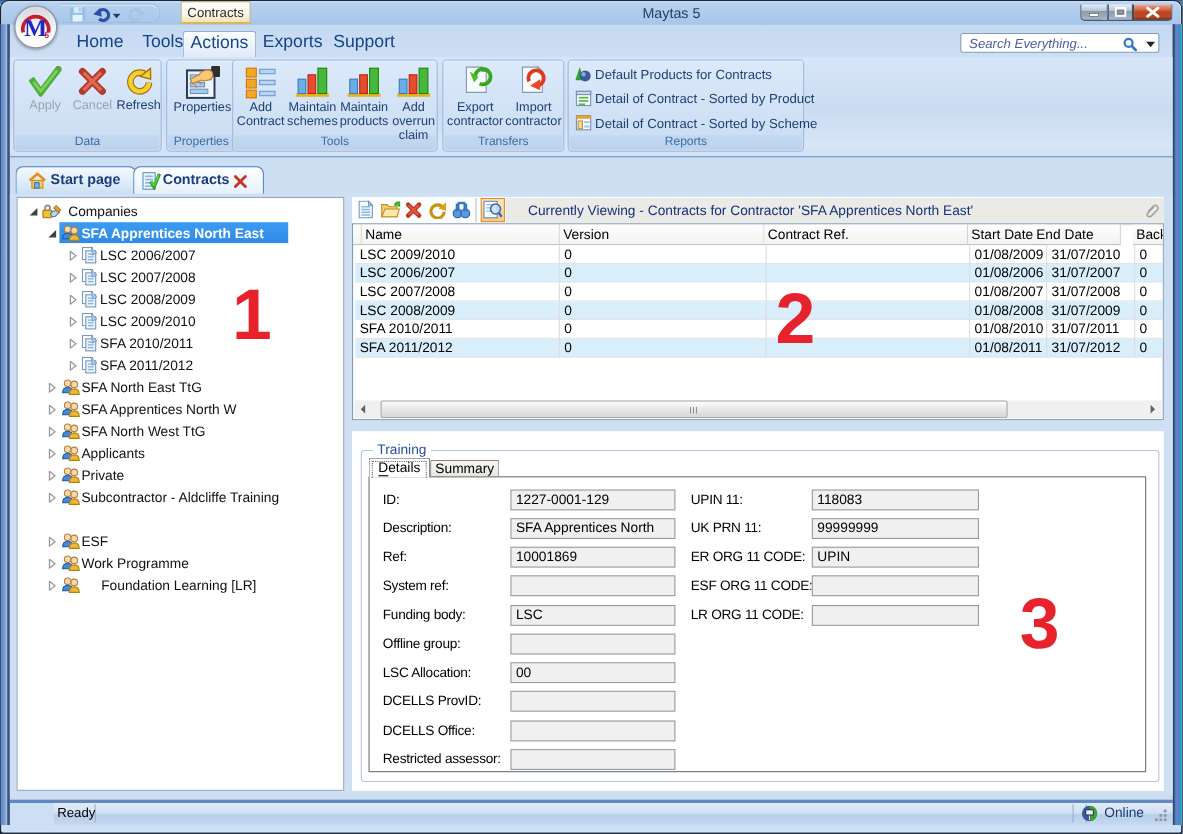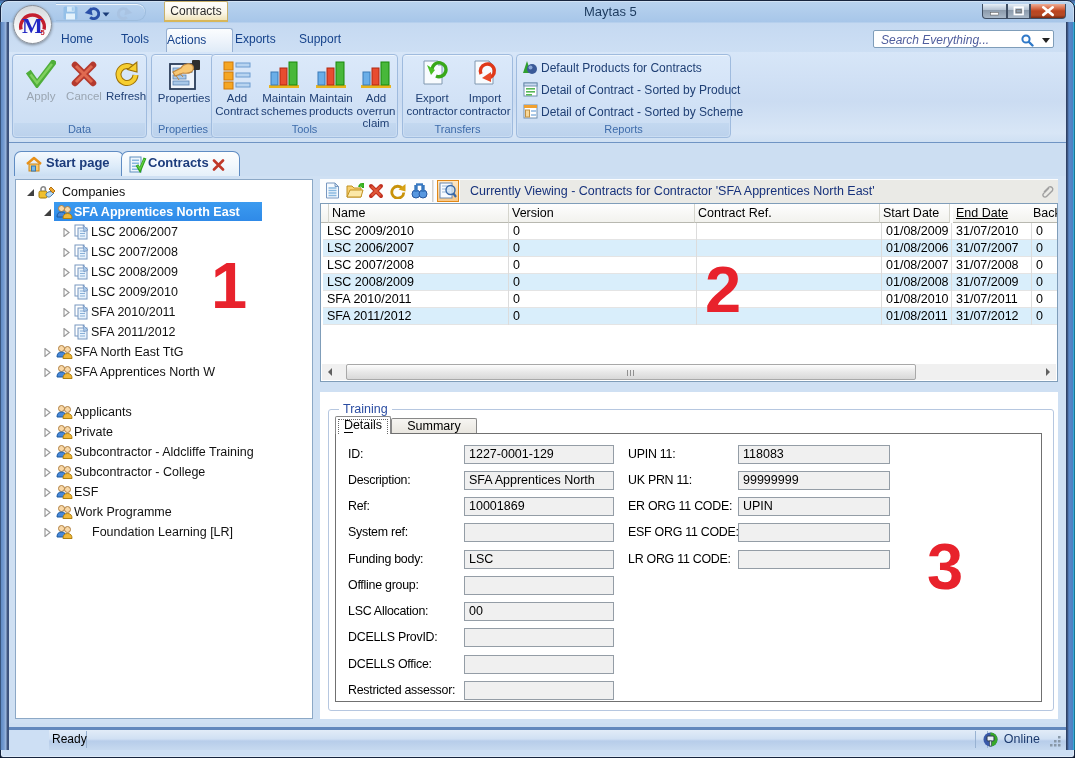--- a/index.html
+++ b/index.html
@@ -25,21 +25,21 @@
  background:radial-gradient(circle at 50% 80%,#ffffff 0,#f2f4f6 40%,#c9cdd2 100%);
  border:1px solid #8c9199;box-shadow:0 1px 3px rgba(0,0,0,.4), inset 0 -7px 9px rgba(255,255,255,.9);z-index:60;}
 
 .wbtn{position:absolute;top:4px;height:15px;border:1px solid #3f4e63;border-top:none;}
 #bmin{left:982px;width:25px;border-radius:0 0 0 4px;background:linear-gradient(180deg,#e8f0f8 0,#b6c4d4 40%,#8b9aab 45%,#a9b8c8 100%);}
 #bmax{left:1007px;width:23px;background:linear-gradient(180deg,#e8f0f8 0,#b6c4d4 40%,#8b9aab 45%,#a9b8c8 100%);}
 #bcls{left:1030px;width:36px;border-radius:0 0 4px 0;background:linear-gradient(180deg,#eead96 0,#d96f4c 30%,#bc4520 50%,#b34a26 80%,#7a2810 100%);}
 .glyph{position:absolute;left:0;right:0;top:0;bottom:0;}
 
 #rtabs{position:absolute;left:9px;right:9px;top:22px;height:30px;}
-.rtab{position:absolute;top:6px;height:24px;font-size:12px;color:#15428b;line-height:22px;}
+.rtab{position:absolute;top:6px;height:24px;font-size:16px;color:#15428b;text-align:center;line-height:22px;}
 .rtab.sel{background:linear-gradient(180deg,#fbfdfe 0,#eef4fb 50%,#dfebf7 100%);border:1px solid #96b0d2;border-bottom:none;border-radius:3px 3px 0 0;}
 
 #ctxtab{position:absolute;left:164px;top:1px;width:64px;height:21px;background:linear-gradient(180deg,#fefefd 0,#faf6e9 60%,#f0e3b8 100%);border:1px solid #c8b06a;border-bottom:2px solid #d8b75a;border-radius:2px 2px 0 0;font-size:12px;color:#2a2a2a;text-align:center;line-height:19px;}
 
 #search{position:absolute;left:873px;top:30px;width:181px;height:18px;background:#fff;border:1px solid #7f9db9;border-radius:2px;font-size:12px;}
 #search .ph{position:absolute;left:7px;top:1px;font-style:italic;color:#4f5d9d;line-height:16px;}
 
 #ribbon{position:absolute;left:9px;right:9px;top:52px;height:91px;background:linear-gradient(180deg,#d7e6f8 0,#cbdcf2 55%,#d8e6f6 90%,#cfe0f3 100%);border-bottom:1px solid #6f94c4;}
 .grp{position:absolute;top:2px;height:84px;border:1px solid #9fbbde;border-radius:4px;
  background:linear-gradient(180deg,#dbe9fa 0,#d2e2f6 55%,#c9dcf2 100%);box-shadow:inset 0 1px 0 #eef5fc;}
@@ -57,36 +57,36 @@
 #dtab2{left:112px;width:119px;background:linear-gradient(180deg,#fdfefe 0,#f2f8fd 50%,#e4eff9 100%);}
 
 #content{position:absolute;left:9px;right:9px;top:176px;bottom:35px;background:#cfe0f3;}
 
 #tree{position:absolute;left:6px;top:3px;width:298px;bottom:4px;background:#fff;border:1px solid #8ca8c6;font-size:12.5px;color:#111;}
 .trow{position:absolute;left:1px;height:20px;line-height:20px;white-space:nowrap;}
 .tsel{position:absolute;background:linear-gradient(180deg,#3b9bf0 0,#2f8ae8 100%);height:19px;}
 
 #rp{position:absolute;left:311px;top:3px;right:8px;bottom:4px;}
 #tbar{position:absolute;left:0;top:0;right:0;height:24px;background:#fcfdfe;}
-#cap{position:absolute;left:140px;top:1px;right:0px;height:23px;background:#eaeae6;font-size:12.5px;color:#17327c;line-height:23px;padding-left:10px;}
+#cap{position:absolute;left:140px;top:1px;right:0px;height:23px;background:#eaeae6;font-size:12.5px;color:#17327c;line-height:23px;padding-left:20px;}
 
 #grid{position:absolute;left:0;top:24px;right:0;height:179px;background:#fff;border:1px solid #7f9db9;overflow:hidden;}
 .gh{position:absolute;top:0;height:19px;background:linear-gradient(180deg,#fefefe 0,#f2f2ee 100%);border-right:1px solid #d5d5cd;border-bottom:1px solid #b8b8b0;font-size:12.5px;color:#000;line-height:19px;padding-left:3px;}
 .gr{position:absolute;left:2px;right:0;height:17px;font-size:12.5px;line-height:17px;border-bottom:1px solid #e4e4e4;}
 .gc{position:absolute;top:0;height:17px;padding-left:4px;border-right:1px solid #dcdcdc;}
 
 #hsb{position:absolute;left:1px;right:1px;bottom:1px;height:16px;background:#f0f0f0;}
 
 #cpanel{position:absolute;left:0;right:0;top:213px;bottom:0;background:#fff;}
 fieldset{position:absolute;left:8px;top:10px;right:4px;bottom:8px;border:1px solid #b6c7e0;border-radius:3px;}
 legend{margin-left:10px;padding:0 4px;font-size:12.5px;color:#2b4da2;}
 
 .ftab{position:absolute;font-size:12.5px;color:#000;text-align:center;}
 #ftab1{left:15px;top:24px;width:56px;height:18px;background:#fff;border:1px solid #888;border-bottom:none;border-radius:2px 2px 0 0;line-height:17px;z-index:2;}
-#ftab2{left:71px;top:26px;width:86px;height:16px;background:linear-gradient(180deg,#f6f5f2 0,#e8e5de 100%);border:1px solid #888;border-bottom:none;border-radius:2px 2px 0 0;line-height:15px;}
+#ftab2{left:71px;top:26px;width:63px;height:16px;background:linear-gradient(180deg,#f6f5f2 0,#e8e5de 100%);border:1px solid #888;border-bottom:none;border-radius:2px 2px 0 0;line-height:15px;}
 #fpage{position:absolute;left:15px;top:41px;right:16px;height:269px;overflow:hidden;border:1px solid #707070;background:#fff;}
 .flabel{position:absolute;font-size:12.4px;color:#000;letter-spacing:-0.25px;white-space:nowrap;}
 .finput{position:absolute;width:150px;height:19px;background:#f0f0f0;border:1px solid #949da6;font-size:12.5px;line-height:17px;padding-left:4px;color:#000;white-space:nowrap;overflow:hidden;}
 
 #sline{position:absolute;left:9px;right:9px;bottom:28px;height:3px;background:#6288bd;}
 #sbar{position:absolute;left:9px;right:9px;bottom:8px;height:20px;background:linear-gradient(180deg,#e2ecf8 0,#d0e0f3 45%,#b7cdea 55%,#c6d9ef 100%);font-size:12px;color:#000;margin-left:40px;}
 .rednum{position:absolute;color:#e8222c;font-weight:bold;font-size:65px;z-index:50;font-family:"Liberation Sans",sans-serif;}
 </style></head><body>
 <div id="frame"></div>
 <div class="brd" id="brdL"></div>
@@ -413,20 +413,32 @@
           <path d="M2 0.5 L7 4.5 L2 8.5 Z" fill="none" stroke="#9a9a9a" stroke-width="1.2"></path>
         </svg>
         <svg class="abs" style="left:40px;top:2px" width="17" height="16" viewBox="0 0 17 16">
           <circle cx="5.5" cy="4.5" r="3" fill="#f8d8a8" stroke="#b08040"></circle>
           <path d="M1 13 Q1 8 5.5 8 Q10 8 10 13 Z" fill="#4888d8" stroke="#1858a0"></path>
           <circle cx="11.5" cy="5.5" r="3" fill="#f8d8a8" stroke="#b08040"></circle>
           <path d="M7 14.5 Q7 9.5 11.5 9.5 Q16 9.5 16 14.5 Z" fill="#f0b838" stroke="#b08010"></path>
         </svg>
         <span class="abs" style="left:58px;top:0;">SFA Apprentices North W</span>
       </div>
+      <div class="trow" style="top:202px;left:0;right:0;">
+        <svg class="abs" style="left:27px;top:6px" width="9" height="9" viewBox="0 0 9 9">
+          <path d="M2 0.5 L7 4.5 L2 8.5 Z" fill="none" stroke="#9a9a9a" stroke-width="1.2"></path>
+        </svg>
+        <svg class="abs" style="left:40px;top:2px" width="17" height="16" viewBox="0 0 17 16">
+          <circle cx="5.5" cy="4.5" r="3" fill="#f8d8a8" stroke="#b08040"></circle>
+          <path d="M1 13 Q1 8 5.5 8 Q10 8 10 13 Z" fill="#4888d8" stroke="#1858a0"></path>
+          <circle cx="11.5" cy="5.5" r="3" fill="#f8d8a8" stroke="#b08040"></circle>
+          <path d="M7 14.5 Q7 9.5 11.5 9.5 Q16 9.5 16 14.5 Z" fill="#f0b838" stroke="#b08010"></path>
+        </svg>
+        <span class="abs" style="left:58px;top:0;">SFA North West TtG</span>
+      </div>
       <div class="trow" style="top:222px;left:0;right:0;">
         <svg class="abs" style="left:27px;top:6px" width="9" height="9" viewBox="0 0 9 9">
           <path d="M2 0.5 L7 4.5 L2 8.5 Z" fill="none" stroke="#9a9a9a" stroke-width="1.2"></path>
         </svg>
         <svg class="abs" style="left:40px;top:2px" width="17" height="16" viewBox="0 0 17 16">
           <circle cx="5.5" cy="4.5" r="3" fill="#f8d8a8" stroke="#b08040"></circle>
           <path d="M1 13 Q1 8 5.5 8 Q10 8 10 13 Z" fill="#4888d8" stroke="#1858a0"></path>
           <circle cx="11.5" cy="5.5" r="3" fill="#f8d8a8" stroke="#b08040"></circle>
           <path d="M7 14.5 Q7 9.5 11.5 9.5 Q16 9.5 16 14.5 Z" fill="#f0b838" stroke="#b08010"></path>
         </svg>
@@ -448,32 +460,20 @@
         <svg class="abs" style="left:27px;top:6px" width="9" height="9" viewBox="0 0 9 9">
           <path d="M2 0.5 L7 4.5 L2 8.5 Z" fill="none" stroke="#9a9a9a" stroke-width="1.2"></path>
         </svg>
         <svg class="abs" style="left:40px;top:2px" width="17" height="16" viewBox="0 0 17 16">
           <circle cx="5.5" cy="4.5" r="3" fill="#f8d8a8" stroke="#b08040"></circle>
           <path d="M1 13 Q1 8 5.5 8 Q10 8 10 13 Z" fill="#4888d8" stroke="#1858a0"></path>
           <circle cx="11.5" cy="5.5" r="3" fill="#f8d8a8" stroke="#b08040"></circle>
           <path d="M7 14.5 Q7 9.5 11.5 9.5 Q16 9.5 16 14.5 Z" fill="#f0b838" stroke="#b08010"></path>
         </svg>
         <span class="abs" style="left:58px;top:0;">Subcontractor - Aldcliffe Training</span>
-      </div>
-      <div class="trow" style="top:282px;left:0;right:0;">
-        <svg class="abs" style="left:27px;top:6px" width="9" height="9" viewBox="0 0 9 9">
-          <path d="M2 0.5 L7 4.5 L2 8.5 Z" fill="none" stroke="#9a9a9a" stroke-width="1.2"></path>
-        </svg>
-        <svg class="abs" style="left:40px;top:2px" width="17" height="16" viewBox="0 0 17 16">
-          <circle cx="5.5" cy="4.5" r="3" fill="#f8d8a8" stroke="#b08040"></circle>
-          <path d="M1 13 Q1 8 5.5 8 Q10 8 10 13 Z" fill="#4888d8" stroke="#1858a0"></path>
-          <circle cx="11.5" cy="5.5" r="3" fill="#f8d8a8" stroke="#b08040"></circle>
-          <path d="M7 14.5 Q7 9.5 11.5 9.5 Q16 9.5 16 14.5 Z" fill="#f0b838" stroke="#b08010"></path>
-        </svg>
-        <span class="abs" style="left:58px;top:0;">Subcontractor - College</span>
       </div>
       <div class="trow" style="top:302px;left:0;right:0;">
         <svg class="abs" style="left:27px;top:6px" width="9" height="9" viewBox="0 0 9 9">
           <path d="M2 0.5 L7 4.5 L2 8.5 Z" fill="none" stroke="#9a9a9a" stroke-width="1.2"></path>
         </svg>
         <svg class="abs" style="left:40px;top:2px" width="17" height="16" viewBox="0 0 17 16">
           <circle cx="5.5" cy="4.5" r="3" fill="#f8d8a8" stroke="#b08040"></circle>
           <path d="M1 13 Q1 8 5.5 8 Q10 8 10 13 Z" fill="#4888d8" stroke="#1858a0"></path>
           <circle cx="11.5" cy="5.5" r="3" fill="#f8d8a8" stroke="#b08040"></circle>
           <path d="M7 14.5 Q7 9.5 11.5 9.5 Q16 9.5 16 14.5 Z" fill="#f0b838" stroke="#b08010"></path>
@@ -548,21 +548,21 @@
             <path d="M4 8 L9 3 A2.6 2.6 0 0 1 12.5 6.5 L6.5 12.5 A1.8 1.8 0 0 1 3.5 9.5 L9 4" fill="none" stroke="#a0a0a0" stroke-width="1.4"></path>
           </svg>
    </div>
   </div>
   <div id="grid">
    <div class="gh" style="left:0;width:8px;padding:0;"></div>
    <div class="gh" style="left:8px;width:180px;">Name</div>
    <div class="gh" style="left:188px;width:186px;">Version</div>
    <div class="gh" style="left:374px;width:185px;">Contract Ref.</div>
    <div class="gh" style="left:559px;width:70px;">Start Date</div>
-   <div class="gh" style="left:632px;width:80px;text-decoration:underline;">End Date</div>
+   <div class="gh" style="left:618px;width:80px;">End Date</div>
    <div class="gh" style="left:709px;width:40px;border-right:none;">Back</div>
    <div id="grows">
           <div class="gr" style="top:19px;background:#ffffff;">
 <div class="gc" style="left:0;width:186px;">LSC 2009/2010</div>
 <div class="gc" style="left:186px;width:188px;">0</div>
 <div class="gc" style="left:374px;width:185px;">&nbsp;</div>
 <div class="gc" style="left:559px;width:70px;">01/08/2009</div>
 <div class="gc" style="left:629px;width:80px;">31/07/2010</div>
 <div class="gc" style="left:709px;width:40px;border-right:none;">0</div>
           </div>

